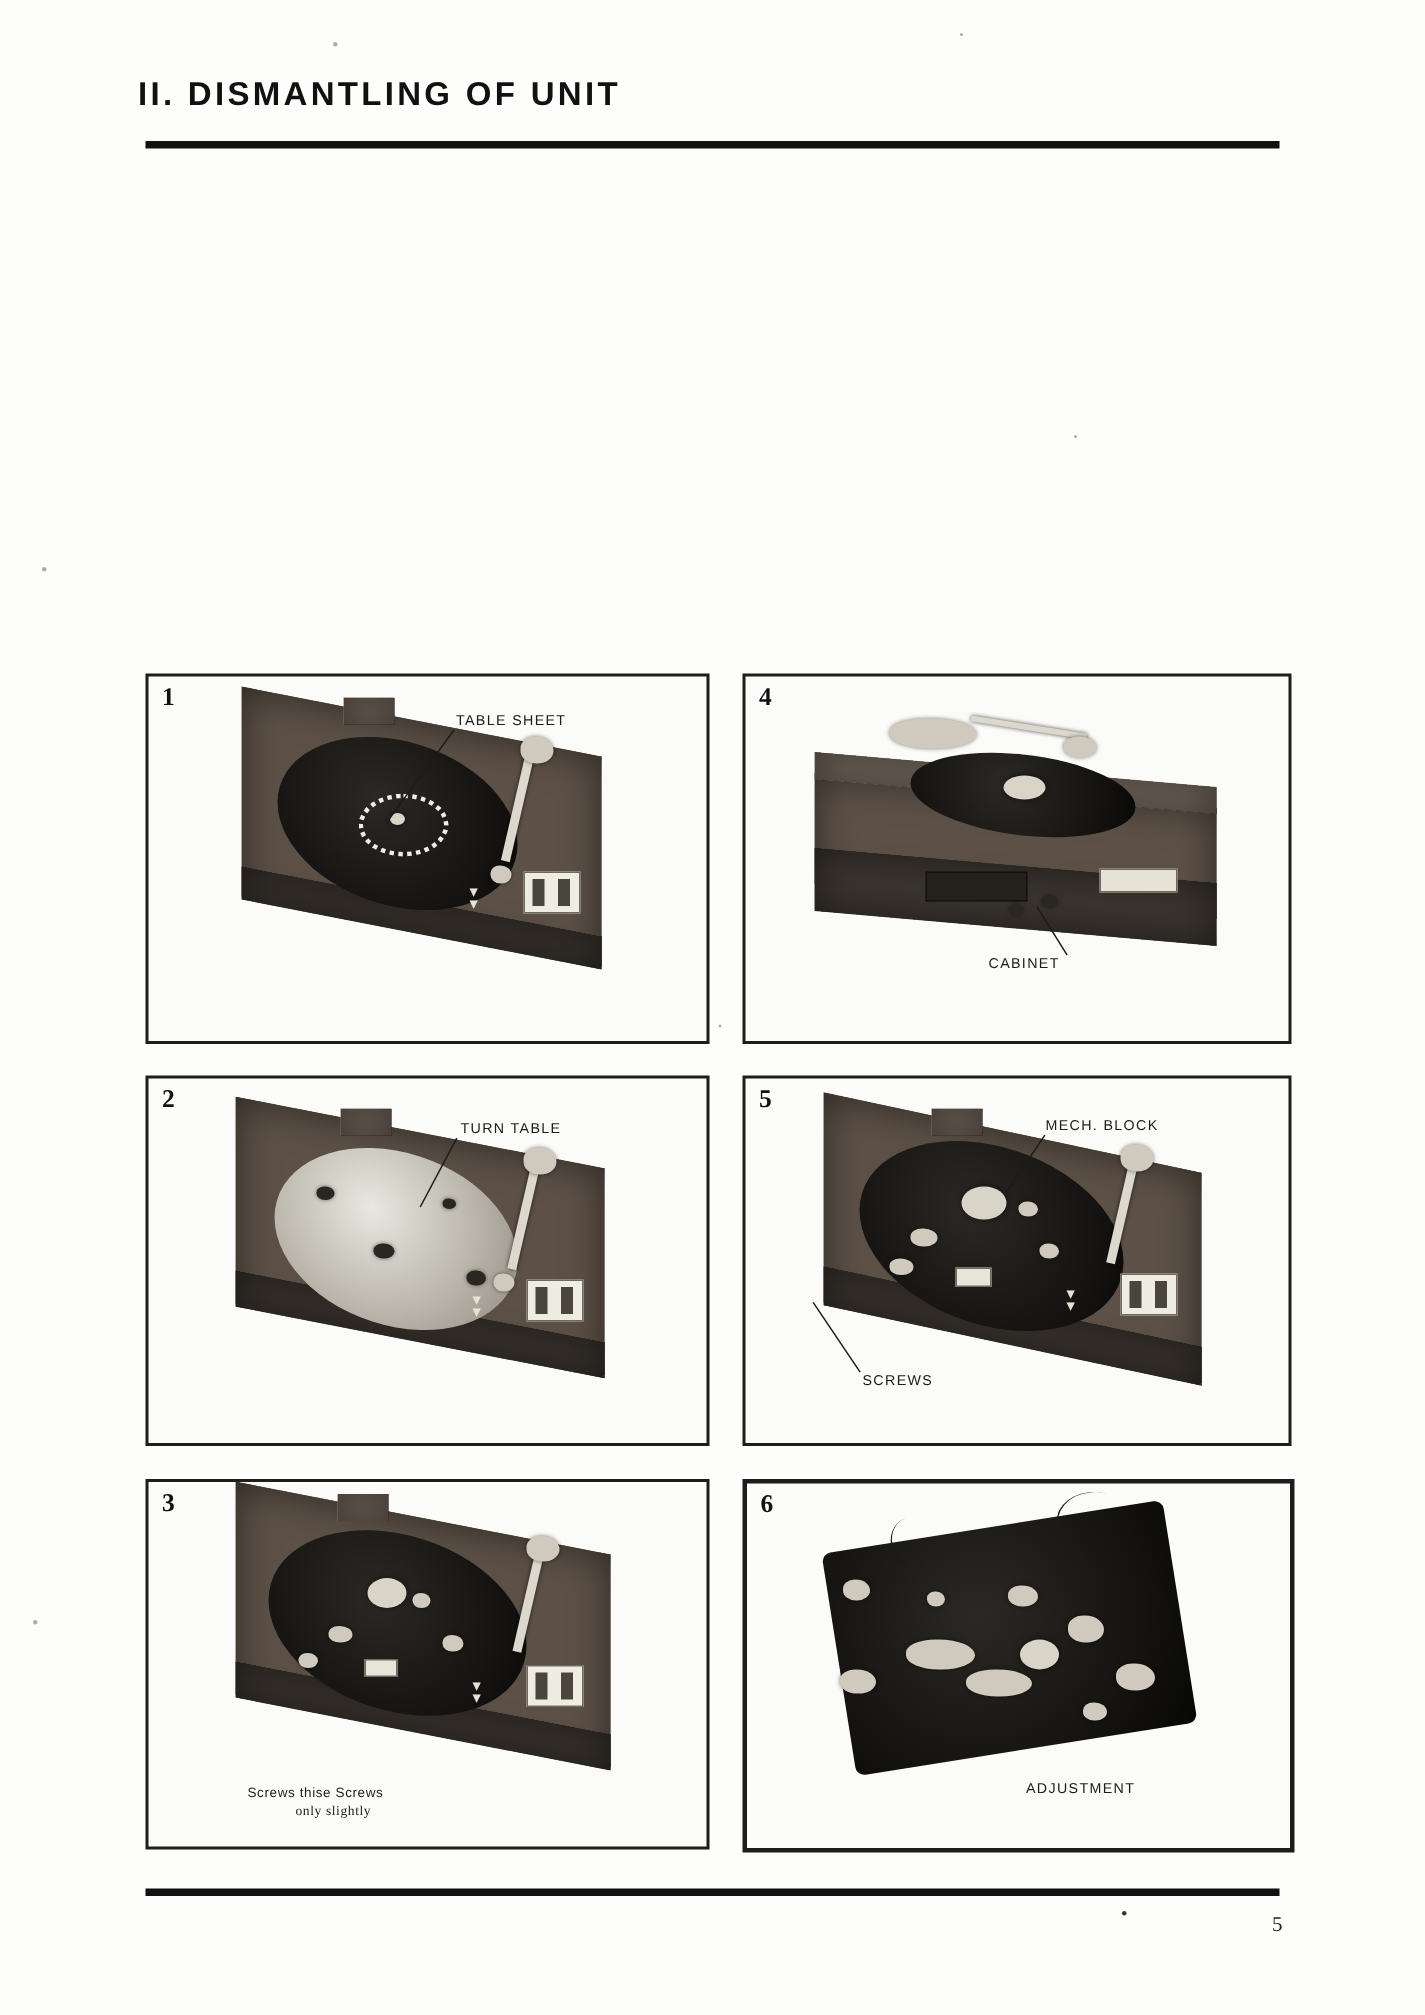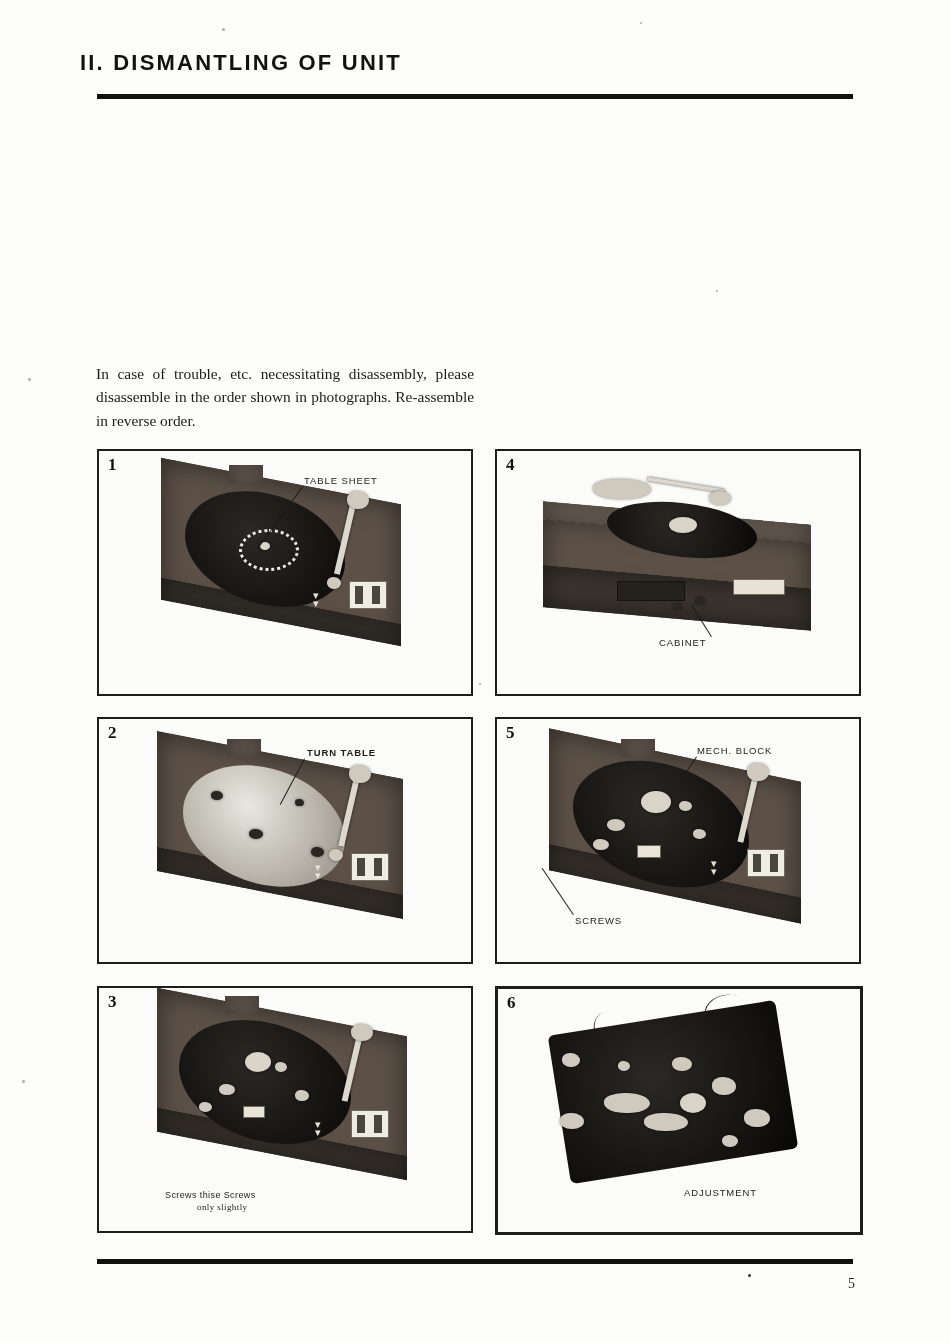--- a/index.html
+++ b/index.html
@@ -26,21 +26,21 @@
   .speck {
     position: absolute;
     background: #6a6a6a;
     border-radius: 50%;
     opacity: .55;
   }
 
   
   .heading {
     position: absolute;
-    left: 80px;
+    left: 92px;
     top: 50px;
     font-family: "Liberation Sans", sans-serif;
     font-weight: bold;
     font-size: 22px;
     letter-spacing: 2.2px;
     color: #111;
     white-space: nowrap;
   }
   .rule-top {
     position: absolute;
@@ -231,21 +231,20 @@
   <div class="speck" style="left:28px;top:378px;width:3px;height:3px;"></div>
   <div class="speck" style="left:22px;top:1080px;width:3px;height:3px;"></div>
   <div class="speck" style="left:138px;top:571px;width:3px;height:3px;"></div>
   <div class="speck" style="left:443px;top:834px;width:3px;height:3px;"></div>
   <div class="speck" style="left:479px;top:683px;width:2px;height:2px;"></div>
   <div class="speck" style="left:716px;top:290px;width:2px;height:2px;"></div>
 
   <div class="heading">II.  DISMANTLING OF UNIT</div>
   <div class="rule-top"></div>
 
-  <div class="intro">In case of trouble, etc. necessitating disassembly, please disassemble in the order shown in photographs. Re-assemble in reverse order.</div>
 
   <div class="figures">
 
     <div class="fig c1 r1">
       <div class="num">1</div>
       <div class="photo">
         <div class="plinth" style="left:62px;top:30px;width:240px;height:140px;transform:skewY(11deg);"></div>
         <div class="plinth dark" style="left:62px;top:150px;width:240px;height:22px;transform:skewY(11deg);"></div>
         <div class="plinth light" style="left:130px;top:14px;width:34px;height:18px;"></div>
         <div class="platter black" style="left:86px;top:42px;width:160px;height:112px;transform:skewY(10deg);"></div>
@@ -276,21 +275,21 @@
         <div class="blob dk" style="left:196px;top:80px;width:9px;height:7px;"></div>
         <div class="blob dk" style="left:212px;top:128px;width:13px;height:10px;"></div>
         <div class="tonearm" style="left:247px;top:58px;width:6px;height:70px;transform:rotate(13deg);"></div>
         <div class="blob" style="left:250px;top:46px;width:22px;height:18px;"></div>
         <div class="blob" style="left:230px;top:130px;width:14px;height:12px;"></div>
         <div class="switchplate" style="left:252px;top:134px;width:36px;height:26px;">
           <i style="left:14%"></i>
             <i style="left:60%"></i>
         </div>
         <div class="chev" style="left:216px;top:144px;">▾<br>▾</div>
-        <div class="lbl" style="left:208px;top:28px;font-weight:bold;">TURN TABLE</div>
+        <div class="lbl" style="left:208px;top:28px;">TURN TABLE</div>
         <div class="leader" style="left:206px;top:40px;width:52px;transform:rotate(118deg);"></div>
       </div>
     </div>
 
     <div class="fig c1 r3">
       <div class="num">3</div>
       <div class="photo">
         <div class="plinth" style="left:58px;top:24px;width:250px;height:142px;transform:skewY(11deg);"></div>
         <div class="plinth dark" style="left:58px;top:144px;width:250px;height:24px;transform:skewY(11deg);"></div>
         <div class="plinth light" style="left:126px;top:8px;width:34px;height:18px;"></div>

